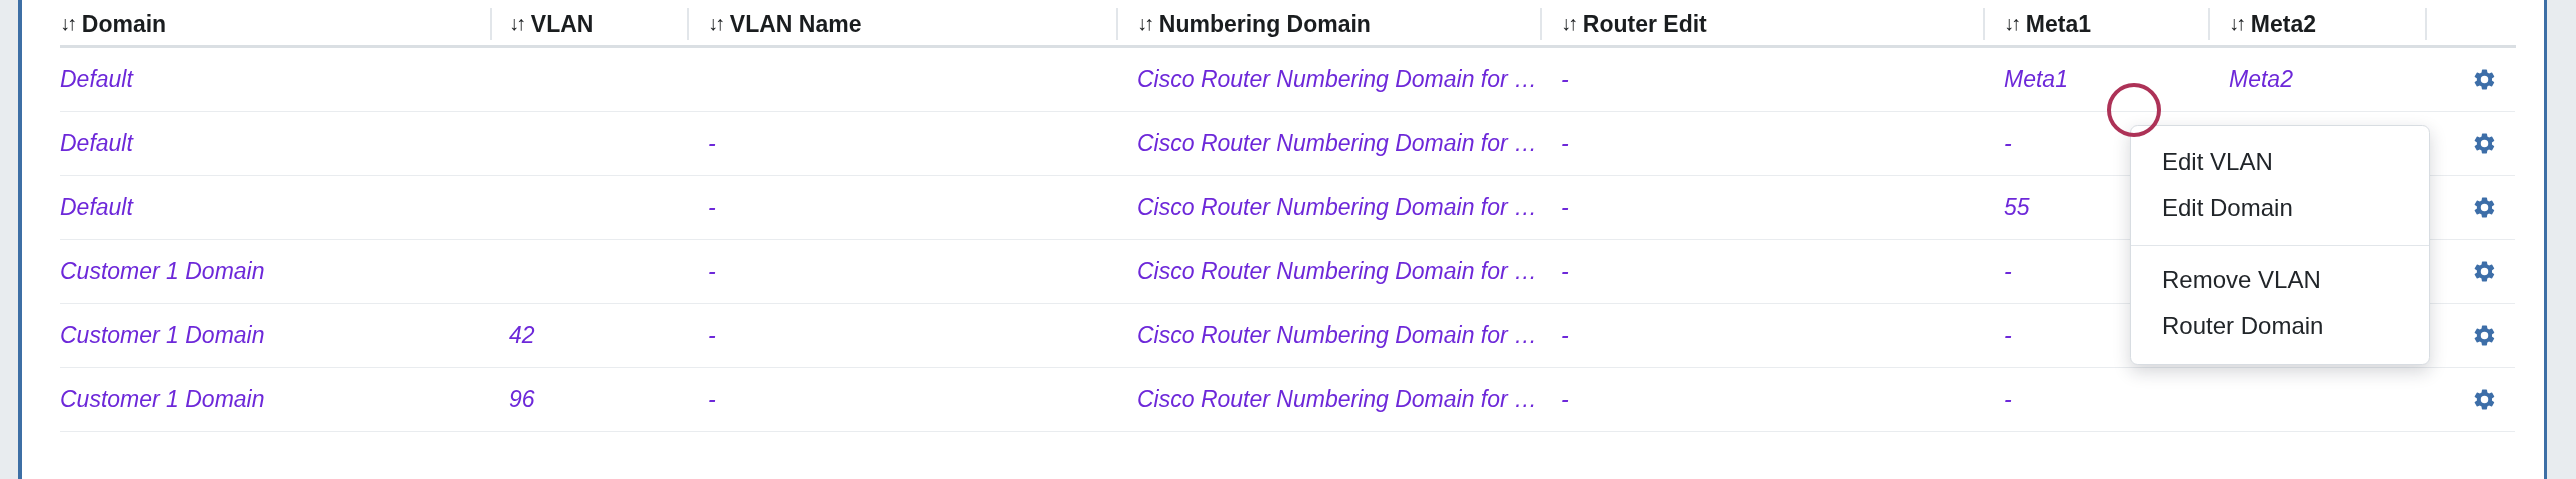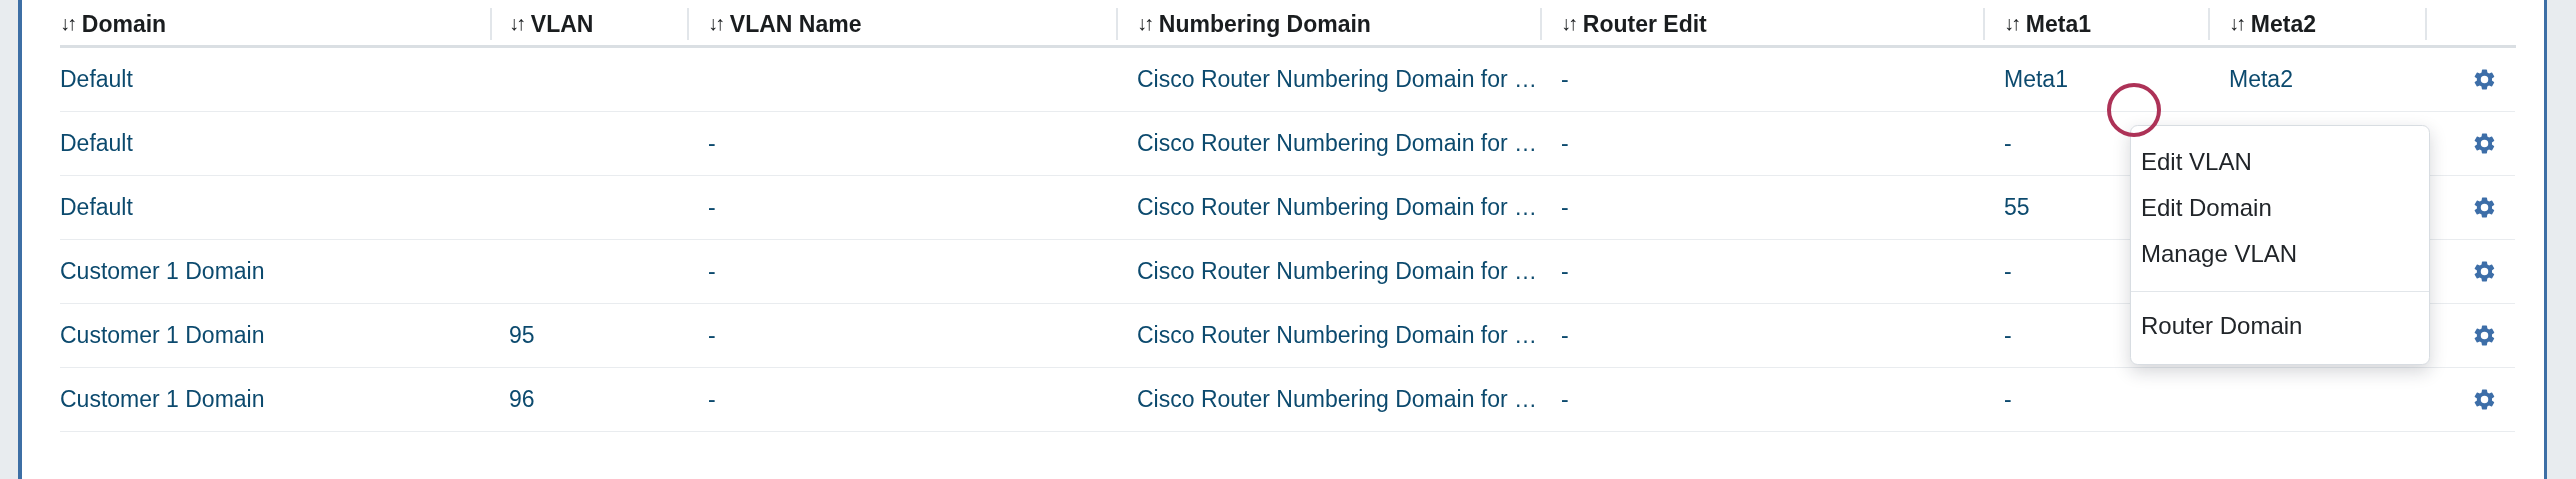--- a/index.html
+++ b/index.html
@@ -109,23 +109,24 @@
   }
   .trow:last-child { border-bottom: 1.9px solid #e9ecef; }
 
   .cell {
     position: absolute;
     top: 0;
     height: 63px;
     display: flex;
     align-items: center;
     font-size: 23px;
-    color: #0c4a6e;
+    color: #6d28d9;
     white-space: nowrap;
     overflow: hidden;
+    font-style: italic;
   }
 
   .gear-cell {
     position: absolute;
     top: 0;
     height: 63px;
     display: flex;
     align-items: center;
     justify-content: center;
     width: 38px;
@@ -143,21 +144,21 @@
     border: 1px solid #d8dde2;
     border-radius: 7.6px;
     box-shadow: 0 6.7px 17px rgba(20,30,45,0.18);
     padding: 13.3px 0 15px 0;
     z-index: 50;
   }
   .menu-item {
     height: 46px;
     display: flex;
     align-items: center;
-    padding-left: 10px;
+    padding-left: 31px;
     font-size: 24px;
     color: #212529;
     white-space: nowrap;
     cursor: pointer;
   }
   .menu-sep {
     height: 1px;
     background: #e2e6ea;
     margin: 13.3px 0 11.4px 0;
   }
@@ -285,21 +286,21 @@
             <div class="cell" style="left: 1944px; width: 190px;">-</div>
             <div class="cell" style="left: 2169px; width: 190px;"></div>
             <div class="gear-cell" style="left: 2405px;">
               <svg width="25" height="25" viewBox="0 0 24 24" aria-hidden="true">
                 <path fill="#3d6ea8" d="M19.14 12.94a7.07 7.07 0 0 0 .06-.94 7.07 7.07 0 0 0-.06-.94l2.03-1.58a.5.5 0 0 0 .12-.64l-1.92-3.32a.5.5 0 0 0-.6-.22l-2.39.96a7.3 7.3 0 0 0-1.62-.94l-.36-2.54a.5.5 0 0 0-.5-.42h-3.84a.5.5 0 0 0-.5.42l-.36 2.54c-.58.24-1.12.56-1.62.94l-2.39-.96a.5.5 0 0 0-.6.22L2.6 8.84a.5.5 0 0 0 .12.64l2.03 1.58a7.4 7.4 0 0 0 0 1.88L2.72 14.5a.5.5 0 0 0-.12.64l1.92 3.32c.12.22.38.3.6.22l2.39-.96c.5.38 1.04.7 1.62.94l.36 2.54c.04.24.25.42.5.42h3.84c.25 0 .46-.18.5-.42l.36-2.54c.58-.24 1.12-.56 1.62-.94l2.39.96c.22.08.48 0 .6-.22l1.92-3.32a.5.5 0 0 0-.12-.64l-2.03-1.58zM12 15.6A3.6 3.6 0 1 1 12 8.4a3.6 3.6 0 0 1 0 7.2z"></path>
               </svg>
             </div>
           </div>
           <div class="trow">
             <div class="cell" style="left: 0px; width: 447px;">Customer 1 Domain</div>
-            <div class="cell" style="left: 449px; width: 190px;">95</div>
+            <div class="cell" style="left: 449px; width: 190px;">42</div>
             <div class="cell" style="left: 648px; width: 399px;">-</div>
             <div class="cell" style="left: 1077px; width: 399px;">Cisco Router Numbering Domain for …</div>
             <div class="cell" style="left: 1501px; width: 399px;">-</div>
             <div class="cell" style="left: 1944px; width: 190px;">-</div>
             <div class="cell" style="left: 2169px; width: 190px;"></div>
             <div class="gear-cell" style="left: 2405px;">
               <svg width="25" height="25" viewBox="0 0 24 24" aria-hidden="true">
                 <path fill="#3d6ea8" d="M19.14 12.94a7.07 7.07 0 0 0 .06-.94 7.07 7.07 0 0 0-.06-.94l2.03-1.58a.5.5 0 0 0 .12-.64l-1.92-3.32a.5.5 0 0 0-.6-.22l-2.39.96a7.3 7.3 0 0 0-1.62-.94l-.36-2.54a.5.5 0 0 0-.5-.42h-3.84a.5.5 0 0 0-.5.42l-.36 2.54c-.58.24-1.12.56-1.62.94l-2.39-.96a.5.5 0 0 0-.6.22L2.6 8.84a.5.5 0 0 0 .12.64l2.03 1.58a7.4 7.4 0 0 0 0 1.88L2.72 14.5a.5.5 0 0 0-.12.64l1.92 3.32c.12.22.38.3.6.22l2.39-.96c.5.38 1.04.7 1.62.94l.36 2.54c.04.24.25.42.5.42h3.84c.25 0 .46-.18.5-.42l.36-2.54c.58-.24 1.12-.56 1.62-.94l2.39.96c.22.08.48 0 .6-.22l1.92-3.32a.5.5 0 0 0-.12-.64l-2.03-1.58zM12 15.6A3.6 3.6 0 1 1 12 8.4a3.6 3.6 0 0 1 0 7.2z"></path>
               </svg>
             </div>
@@ -320,21 +321,21 @@
           </div>
         </div>
 
     </div>
 
   </div>
 
   <div class="menu" id="context-menu">
       <div class="menu-item">Edit VLAN</div>
       <div class="menu-item">Edit Domain</div>
-      <div class="menu-item">Manage VLAN</div>
       <div class="menu-sep"></div>
+      <div class="menu-item">Remove VLAN</div>
       <div class="menu-item">Router Domain</div>
     </div>
 
   <div class="hl-circle"></div>
 
 </div>
 
 
 </body></html>

